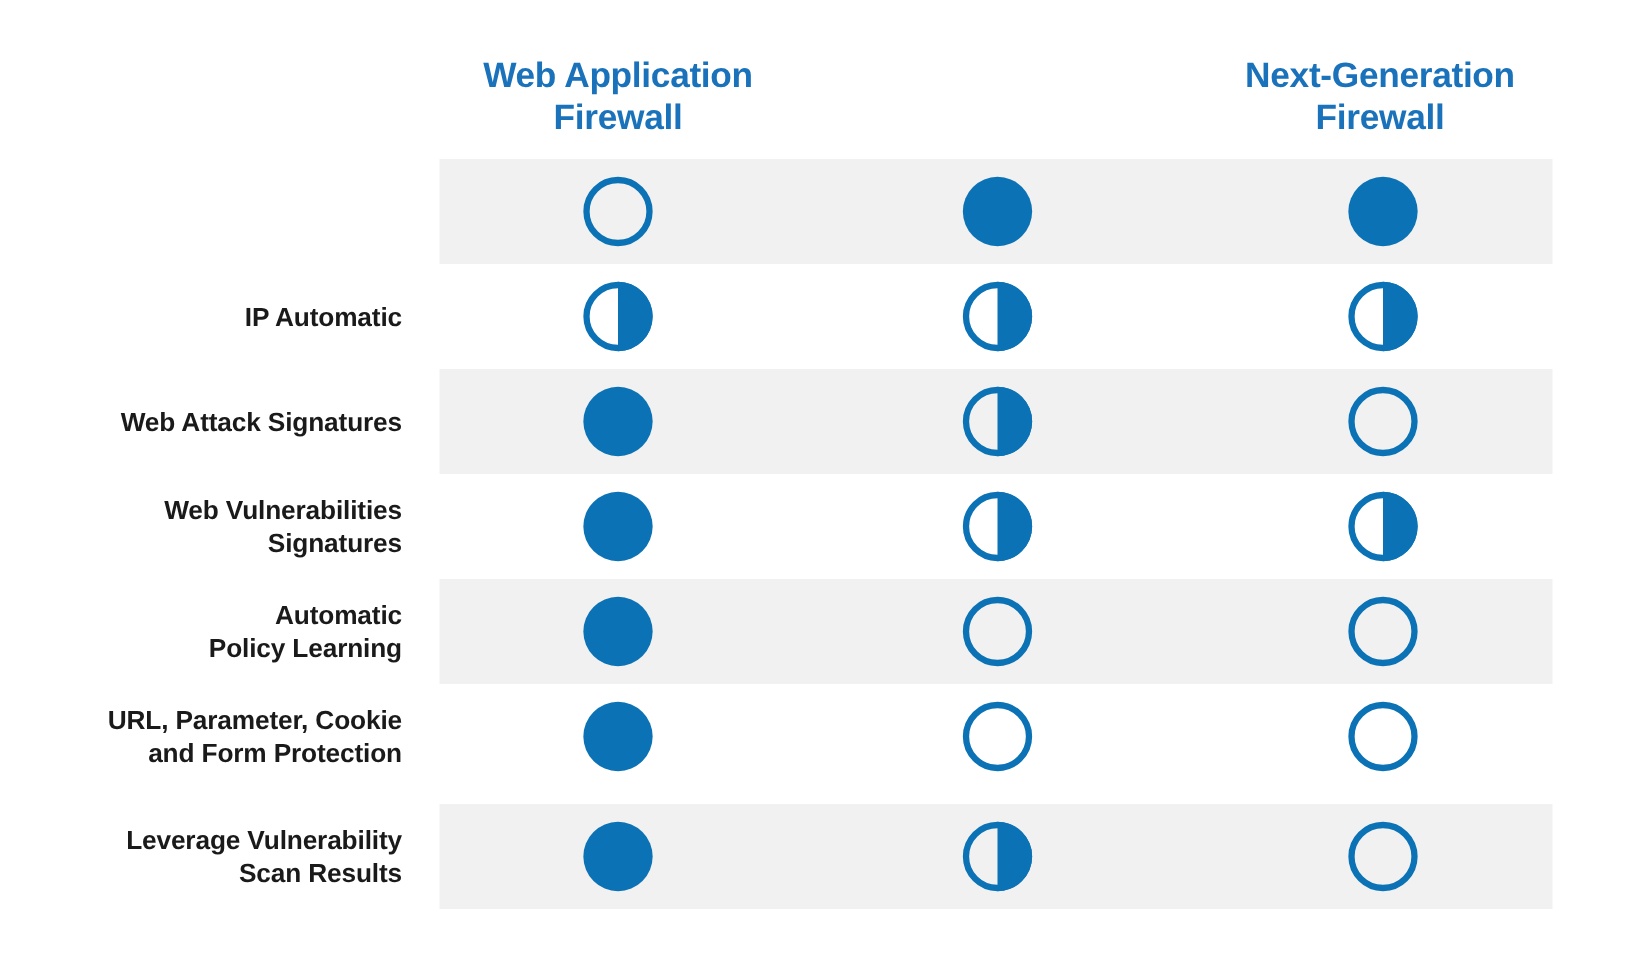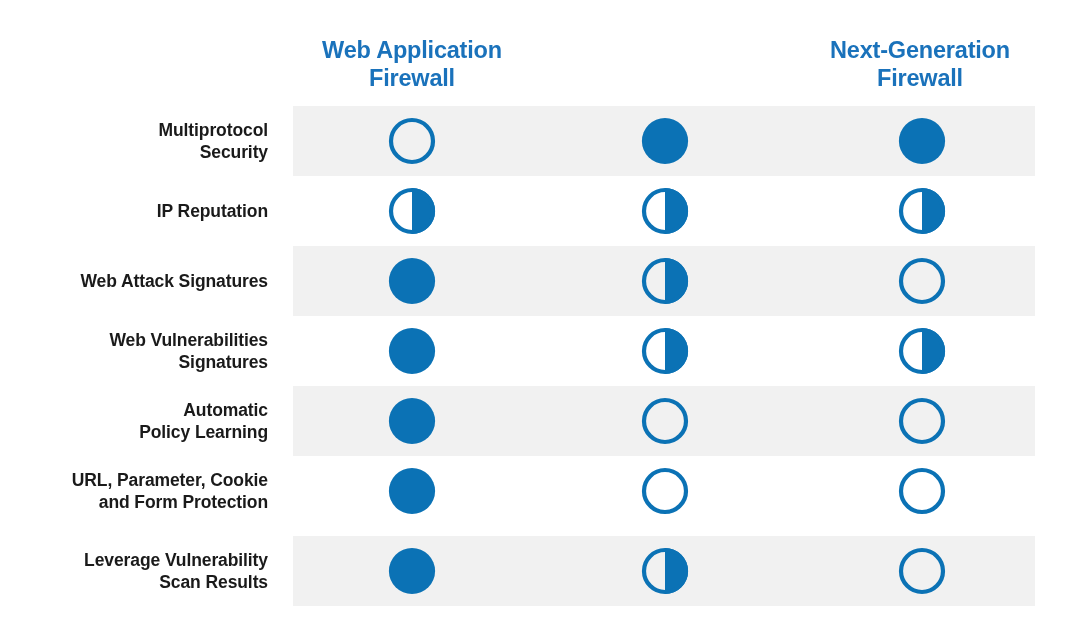--- a/index.html
+++ b/index.html
@@ -114,22 +114,20 @@
   <div class="header-row">
     <div class="col-header c0">Web Application
 Firewall</div>
     <div class="col-header c2">Next-Generation
 Firewall</div>
   </div>
 
   <div class="rows" id="rows-container">
       <div class="matrix-row odd" style="top: 106px;">
         <div class="row-band"></div>
-        <div class="row-label">Multiprotocol
-Security</div>
         <div class="cell c0">
           <span>
             <svg class="rating-icon" viewBox="0 0 48 48" xmlns="http://www.w3.org/2000/svg">
               <circle cx="24" cy="24" r="21" fill="none" stroke="#0b72b5" stroke-width="4.2"></circle>
             </svg>
           </span>
         </div>
         <div class="cell c1">
           <span>
             <svg class="rating-icon" viewBox="0 0 48 48" xmlns="http://www.w3.org/2000/svg">
@@ -140,21 +138,21 @@
         <div class="cell c2">
           <span>
             <svg class="rating-icon" viewBox="0 0 48 48" xmlns="http://www.w3.org/2000/svg">
               <circle cx="24" cy="24" r="23.1" fill="#0b72b5"></circle>
             </svg>
           </span>
         </div>
       </div>
       <div class="matrix-row even" style="top: 176px;">
         <div class="row-band"></div>
-        <div class="row-label">IP Reputation</div>
+        <div class="row-label">IP Automatic</div>
         <div class="cell c0">
           <span>
             <svg class="rating-icon" viewBox="0 0 48 48" xmlns="http://www.w3.org/2000/svg">
               <path d="M 24 0.8999999999999999 A 23.1 23.1 0 0 1 24 47.1 Z" fill="#0b72b5"></path>
               <circle cx="24" cy="24" r="21" fill="none" stroke="#0b72b5" stroke-width="4.2"></circle>
             </svg>
           </span>
         </div>
         <div class="cell c1">
           <span>

